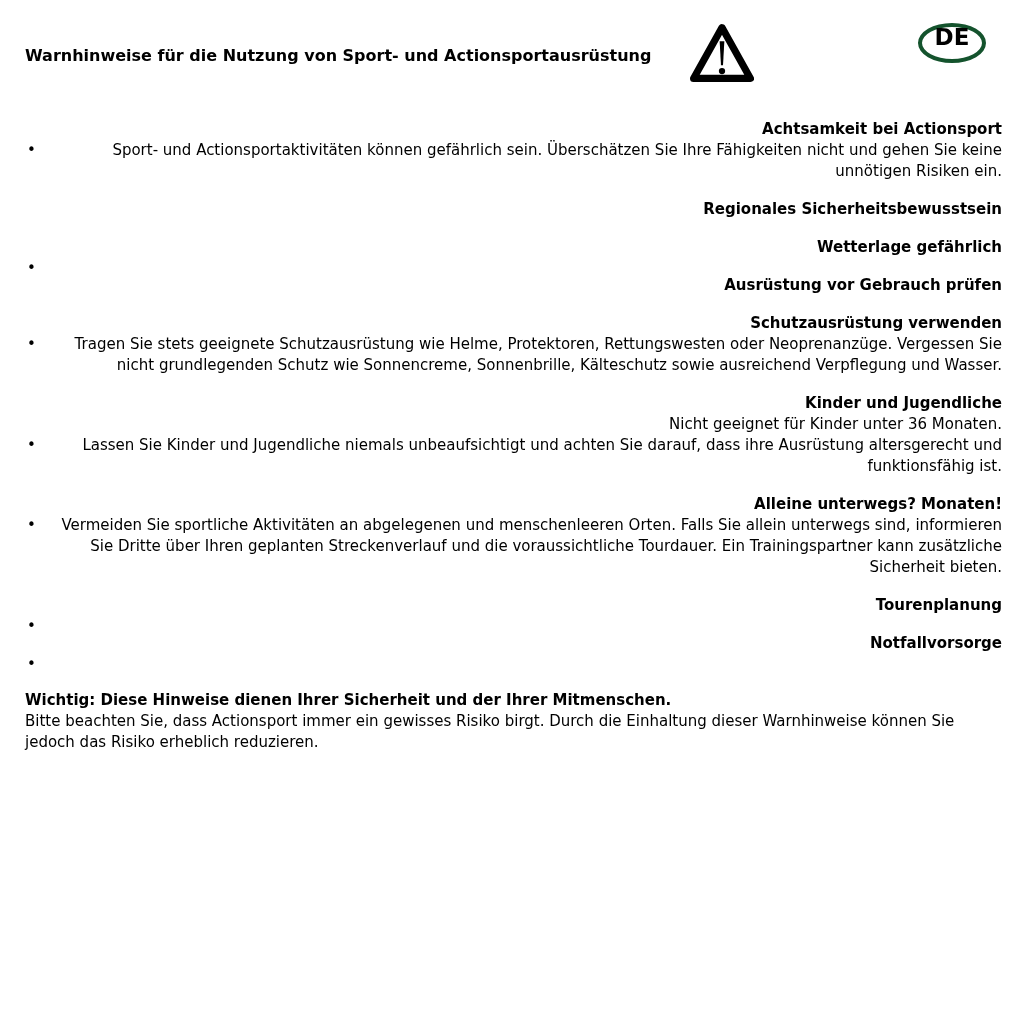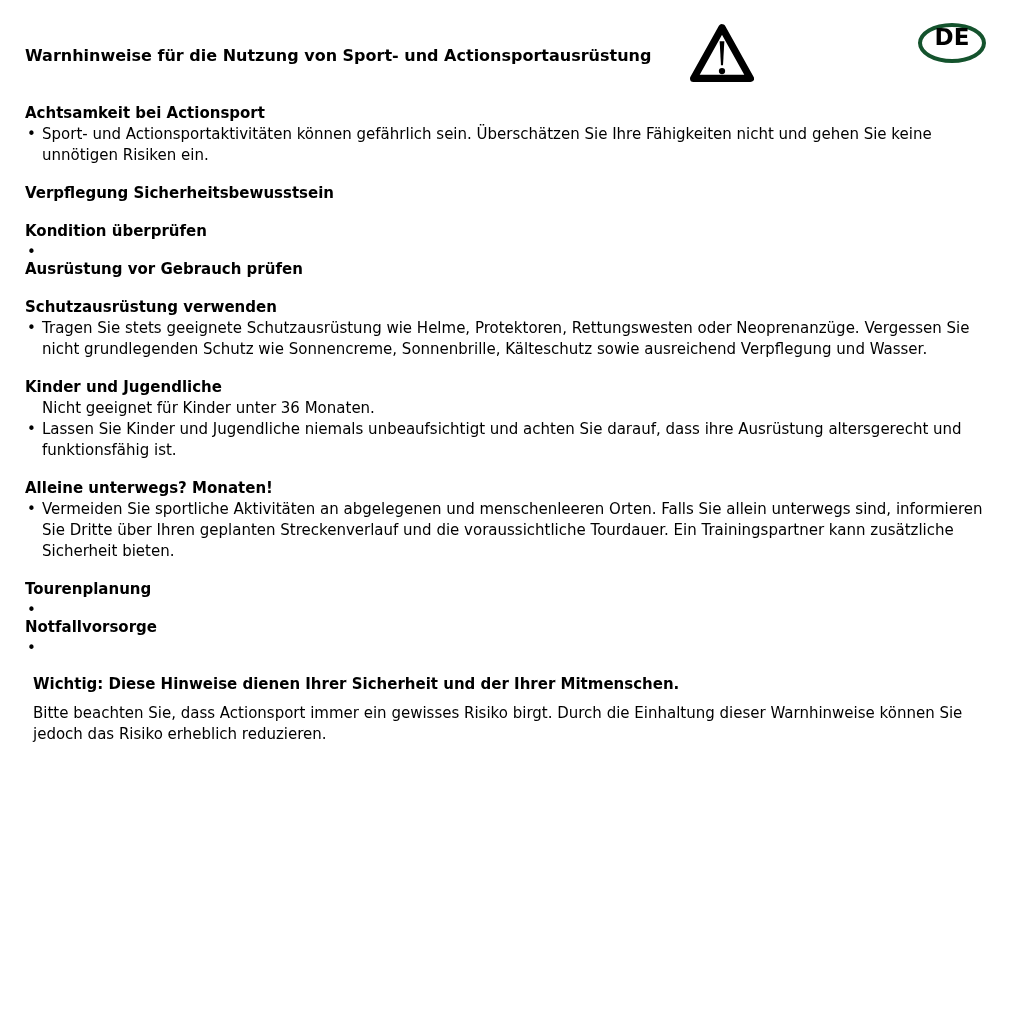--- a/index.html
+++ b/index.html
@@ -56,39 +56,39 @@
     font-weight: bold;
     letter-spacing: 0px;
     line-height: 1;
     transform: translateY(-1px);
   }
   
   .content {
     font-size: 15px;
     line-height: 21px;
   }
-  .sec { margin: 0 0 17px 0; }
+  .sec { margin: 16px 0 17px 0; text-align: right; }
   .sec h2 {
     margin: 0;
     font-size: 15px;
     font-weight: bold;
     line-height: 21px;
   }
   .item {
     position: relative;
     padding-left: 17px;
     margin: 0;
   }
   .item .bullet {
     position: absolute;
     left: 2px;
     top: 0;
   }
   .footer { margin-top: 36px; }
-  .footer p { margin: 8px; line-height: 21px; }
+  .footer p { margin: 0; line-height: 21px; }
   .footer .emph { font-weight: bold; }
 </style>
 </head>
 <body>
 
 <div class="page">
 
   <header class="header">
     <h1 class="title">Warnhinweise für die Nutzung von Sport- und Actionsportausrüstung</h1>
     <span class="warn-icon">
@@ -107,25 +107,25 @@
 
     <section class="sec">
       <h2>Achtsamkeit bei Actionsport</h2>
       <div class="item">
         <span class="bullet">•</span>
         <span>Sport- und Actionsportaktivitäten können gefährlich sein. Überschätzen Sie Ihre Fähigkeiten nicht und gehen Sie keine unnötigen Risiken ein.</span>
       </div>
     </section>
 
     <section class="sec">
-      <h2>Verpflegung Sicherheitsbewusstsein</h2>
+      <h2>Regionales Sicherheitsbewusstsein</h2>
     </section>
 
     <section class="sec">
-      <h2>Kondition überprüfen</h2>
+      <h2>Wetterlage gefährlich</h2>
       <div class="item">
         <span class="bullet">•</span>
       </div>
     </section>
 
     <section class="sec">
       <h2>Ausrüstung vor Gebrauch prüfen</h2>
     </section>
 
     <section class="sec">

